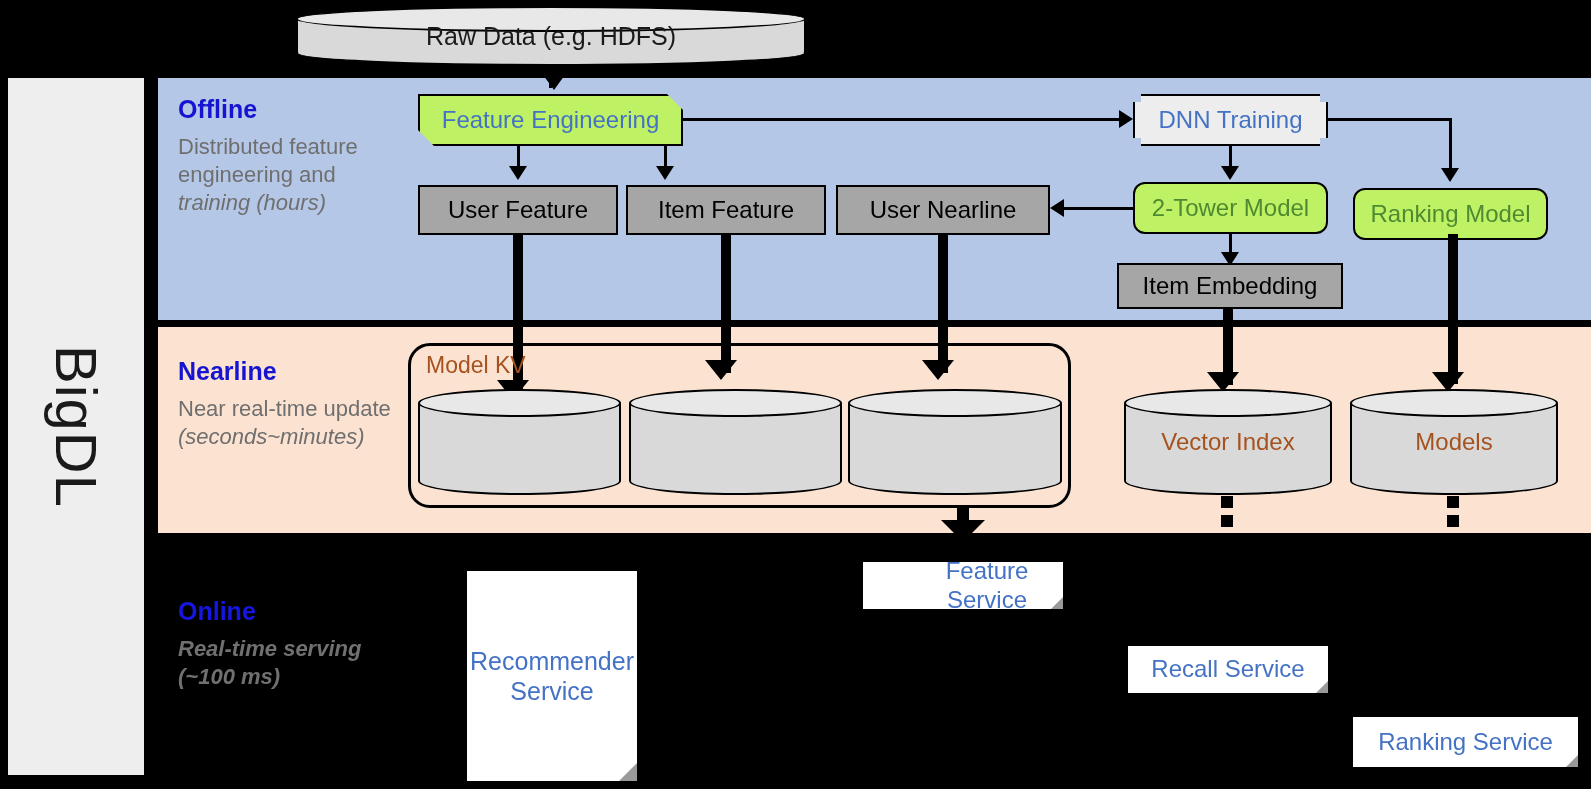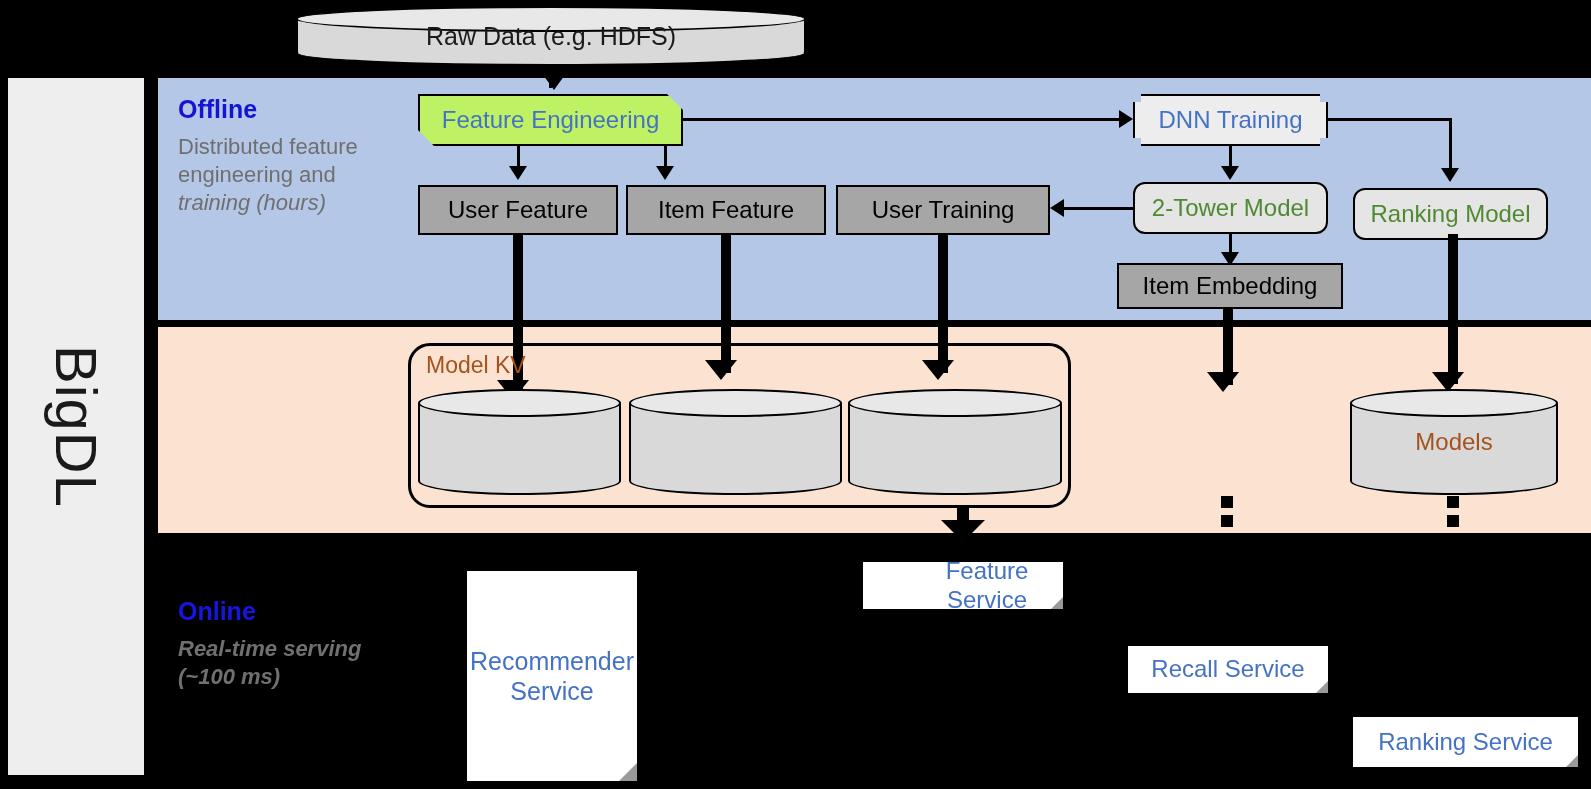--- a/index.html
+++ b/index.html
@@ -32,21 +32,21 @@
   #cap-online .band-sub{color:#707070;font-style:italic;font-weight:600;}
   #cap-online .band-title{color:#1616e0;}
 
   
   .node{position:absolute;box-sizing:border-box;display:flex;align-items:center;
         justify-content:center;text-align:center;line-height:1.12;}
 
   
   .box-grey{background:#a6a6a6;border:2.5px solid #000;color:#000;font-size:24px;}
   
-  .box-light{background:#e5e5e5;border:2.5px solid #000;font-size:24px;}
+  .box-light{background:#bef264;border:2.5px solid #000;font-size:24px;}
   .box-round{border-radius:12px;}
   .txt-blue{color:#4472c4;}
   .txt-green{color:#4f8a32;}
 
   
   .shape-flag{
     background:#bef264;
     border:2.5px solid #000;
     font-size:24px;
     clip-path:polygon(0 0, calc(100% - 16px) 0, 100% 16px, 100% 100%, 16px 100%, 0 calc(100% - 16px));
@@ -116,20 +116,24 @@
     <div id="bigdl-label">
       <span>BigDL</span>
     </div>
   </div>
 
   <div class="band-caption" id="cap-offline">
     <div class="band-title">Offline</div>
     <div class="band-sub"><span>Distributed feature engineering and </span><i>training (hours)</i></div>
   </div>
 
+  <div class="band-caption" id="cap-nearline">
+    <div class="band-title">Nearline</div>
+    <div class="band-sub"><span>Near real-time update </span><i>(seconds~minutes)</i></div>
+  </div>
 
   <div class="band-caption" id="cap-online">
     <div class="band-title">Online</div>
     <div class="band-sub"><span>Real-time serving </span><i>(~100 ms)</i></div>
   </div>
 
   <div class="cyl" id="rawdata">
     <div class="bot"></div>
     <div class="body"></div>
     <div class="top"></div>
@@ -162,21 +166,21 @@
   <div class="ln thin-v" style="left:1449px;top:118px;height:58px;"></div>
   <div class="arrow-dn" style="left:1441px;top:168px;"></div>
 
   <div class="node box-grey" id="user-feature" style="left:418px;top:185px;width:200px;height:50px;">
     <span>User Feature</span>
   </div>
   <div class="node box-grey" id="item-feature" style="left:626px;top:185px;width:200px;height:50px;">
     <span>Item Feature</span>
   </div>
   <div class="node box-grey" id="user-embedding" style="left:836px;top:185px;width:214px;height:50px;">
-    <span>User Training</span>
+    <span>User Nearline</span>
   </div>
 
   <div class="node box-light box-round" id="two-tower" style="left:1133px;top:182px;width:195px;height:52px;">
     <span class="txt-green">2-Tower Model</span>
   </div>
   <div class="node box-light box-round" id="ranking-model" style="left:1353px;top:188px;width:195px;height:52px;">
     <span class="txt-green">Ranking Model</span>
   </div>
 
   <div class="ln thin-h" style="left:1064px;top:207px;width:70px;"></div>
@@ -219,20 +223,26 @@
     <div class="top"></div>
     <div class="cap-label"></div>
   </div>
   <div class="cyl" style="left:848px;top:389px;width:214px;height:106px;">
     <div class="bot"></div>
     <div class="body"></div>
     <div class="top"></div>
     <div class="cap-label"></div>
   </div>
 
+  <div class="cyl" style="left:1124px;top:389px;width:208px;height:106px;">
+    <div class="bot"></div>
+    <div class="body"></div>
+    <div class="top"></div>
+    <div class="cap-label">Vector Index</div>
+  </div>
   <div class="cyl" style="left:1350px;top:389px;width:208px;height:106px;">
     <div class="bot"></div>
     <div class="body"></div>
     <div class="top"></div>
     <div class="cap-label">Models</div>
   </div>
 
   <div class="dash-sq" style="left:957px;top:508px;"></div>
   <div class="arrow-dn-big" style="left:941px;top:520px;border-top-width:22px;border-left-width:22px;border-right-width:22px;"></div>
 

